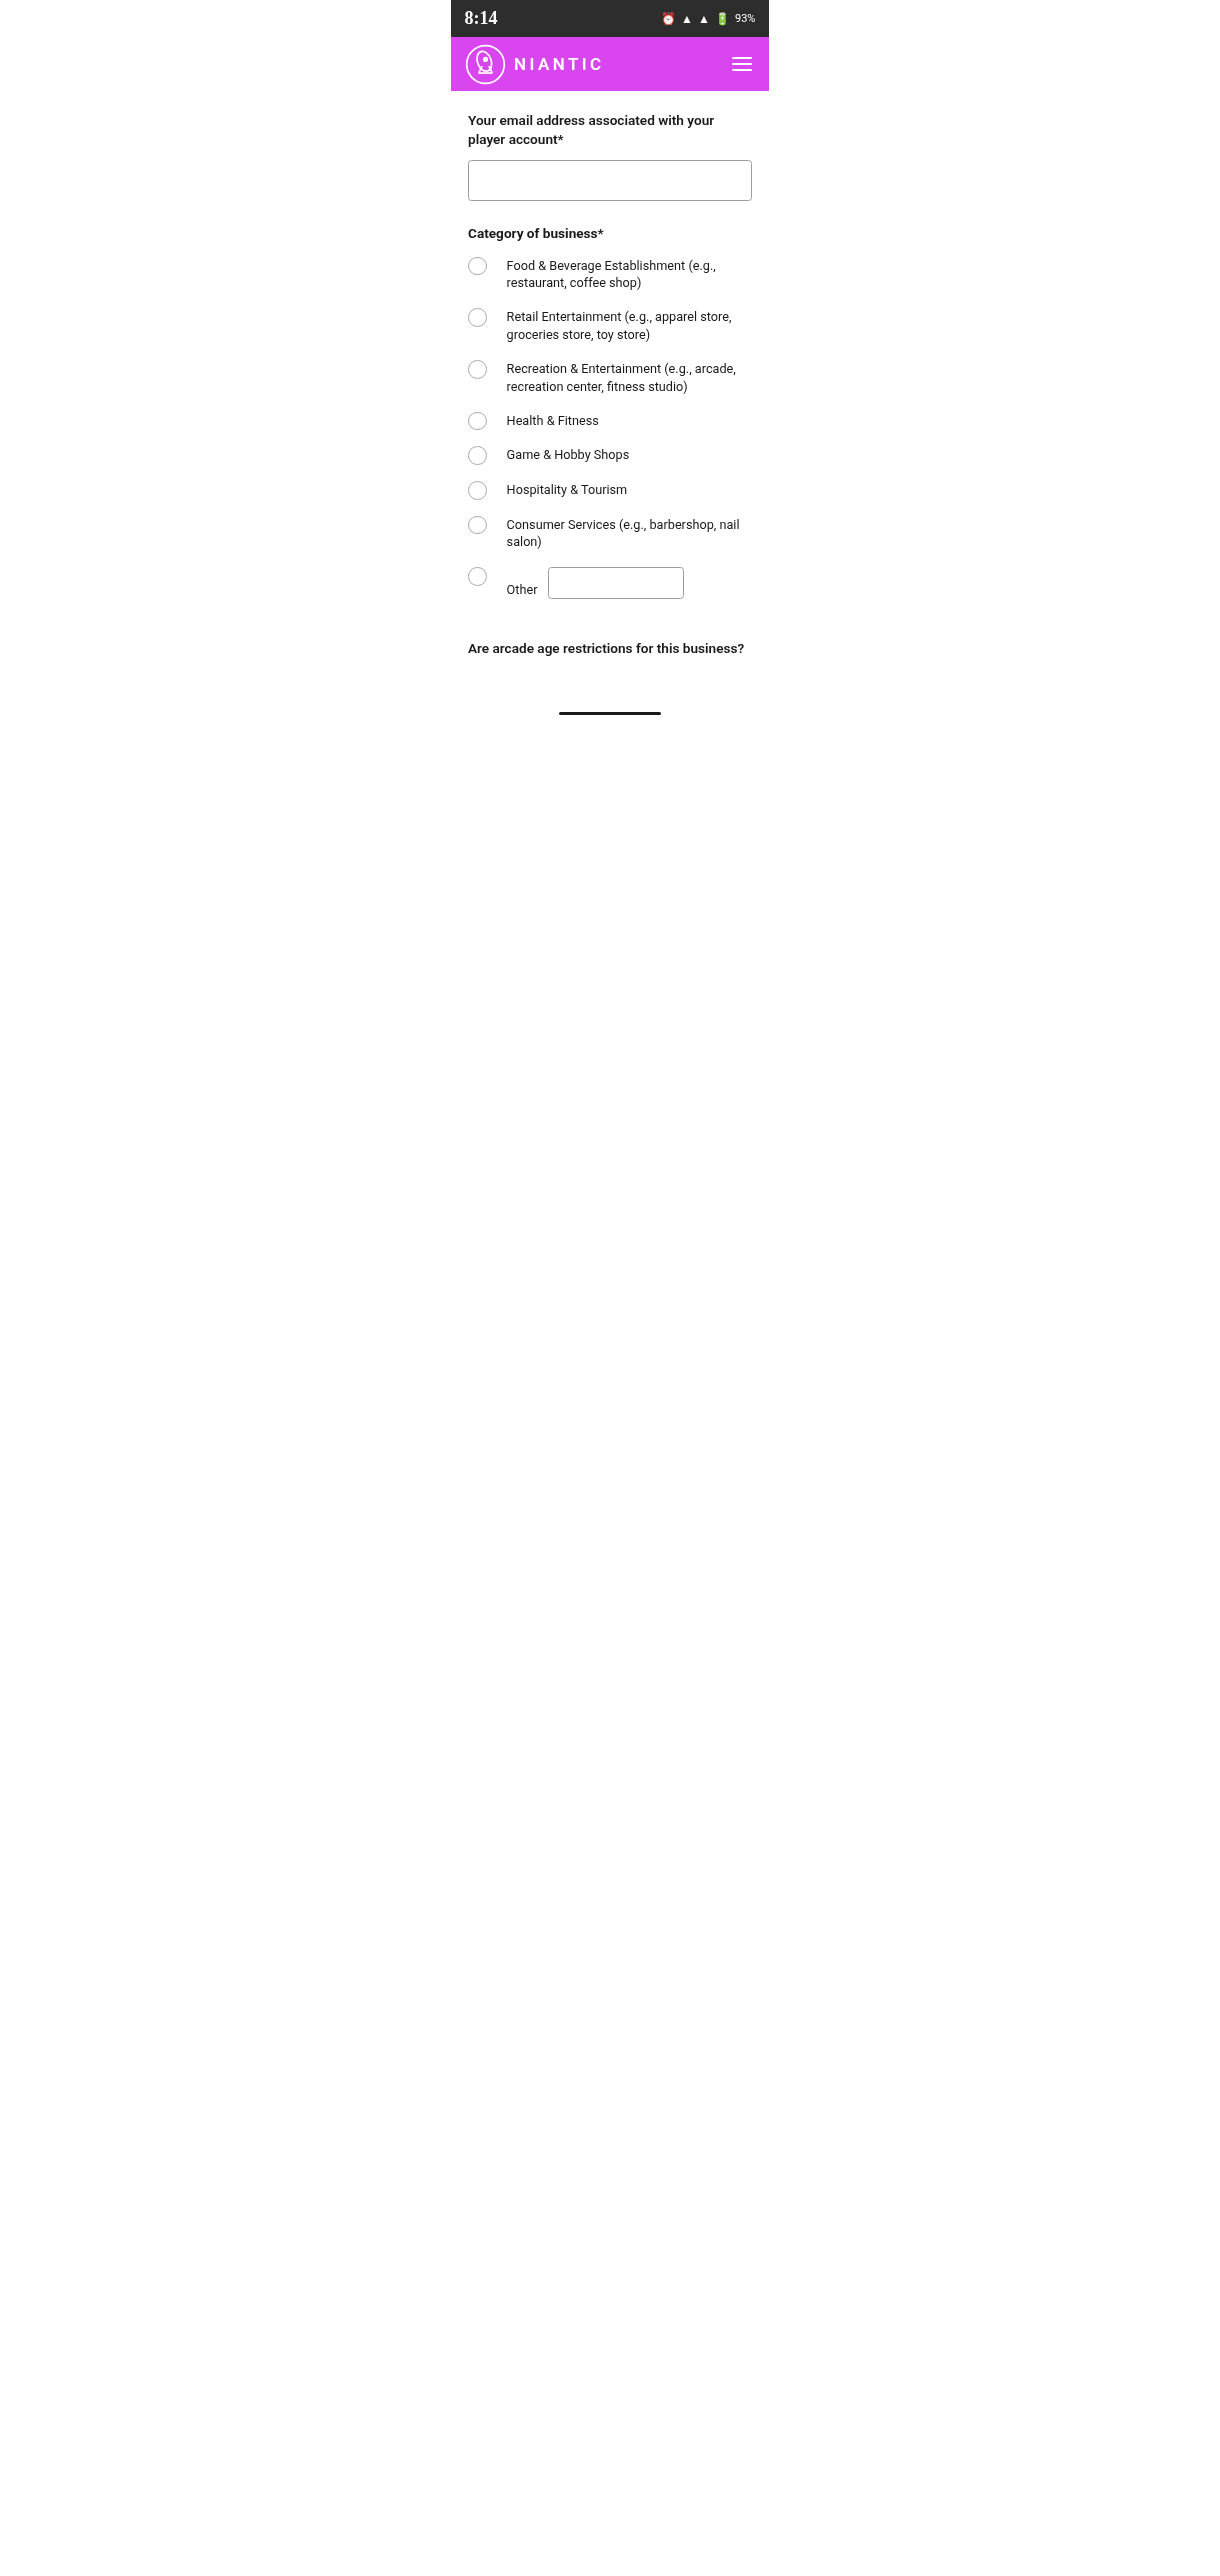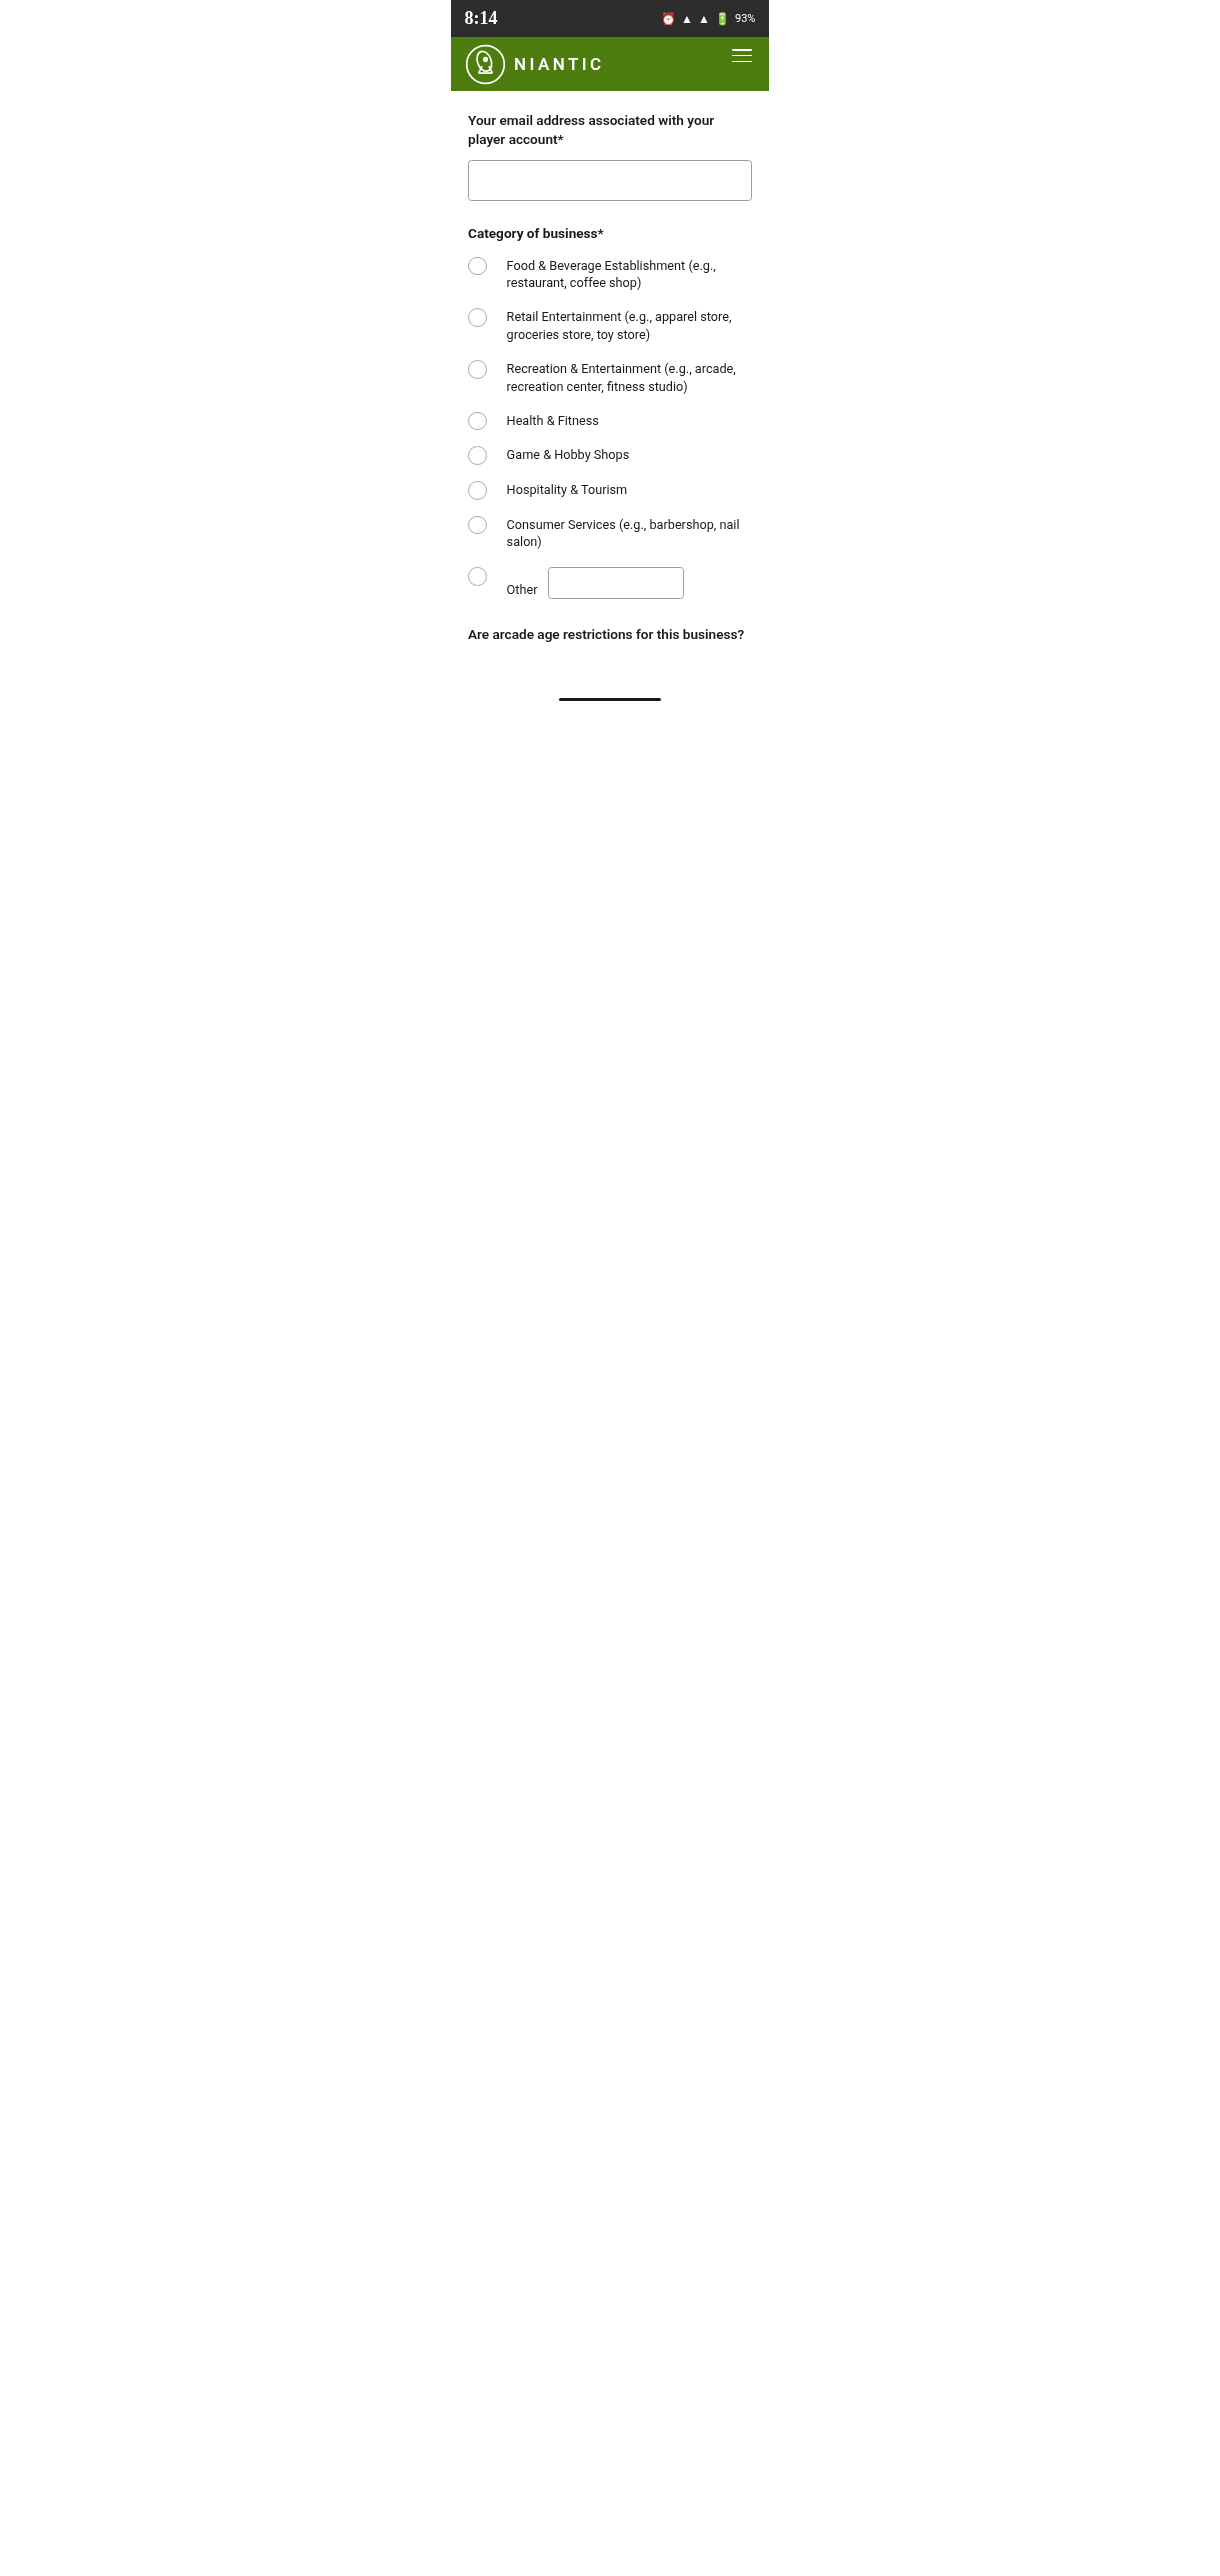--- a/index.html
+++ b/index.html
@@ -40,23 +40,24 @@
       gap: 5.1px;
       font-size: 11px;
     }
 
     .status-icon {
       font-size: 12px;
     }
 
     
     .navbar {
-      background: #4d7c0f;
+      background: #d946ef;
       display: flex;
       justify-content: space-between;
+      align-items: center;
       padding: 8.5px 13.6px;
       height: 54px;
     }
 
     .navbar-logo {
       display: flex;
       align-items: center;
       gap: 8.5px;
     }
 
@@ -116,21 +117,21 @@
       border-radius: 3.4px;
       padding: 10.2px 8.5px;
       font-size: 12.7px;
       outline: none;
       height: 41px;
       background: #ffffff;
     }
 
     
     .category-section {
-      margin-bottom: 26px;
+      margin-bottom: 40px;
     }
 
     .category-label {
       font-size: 13.6px;
       font-weight: 700;
       color: #1a1a1a;
       margin-bottom: 15.3px;
     }
 
     .radio-option {

